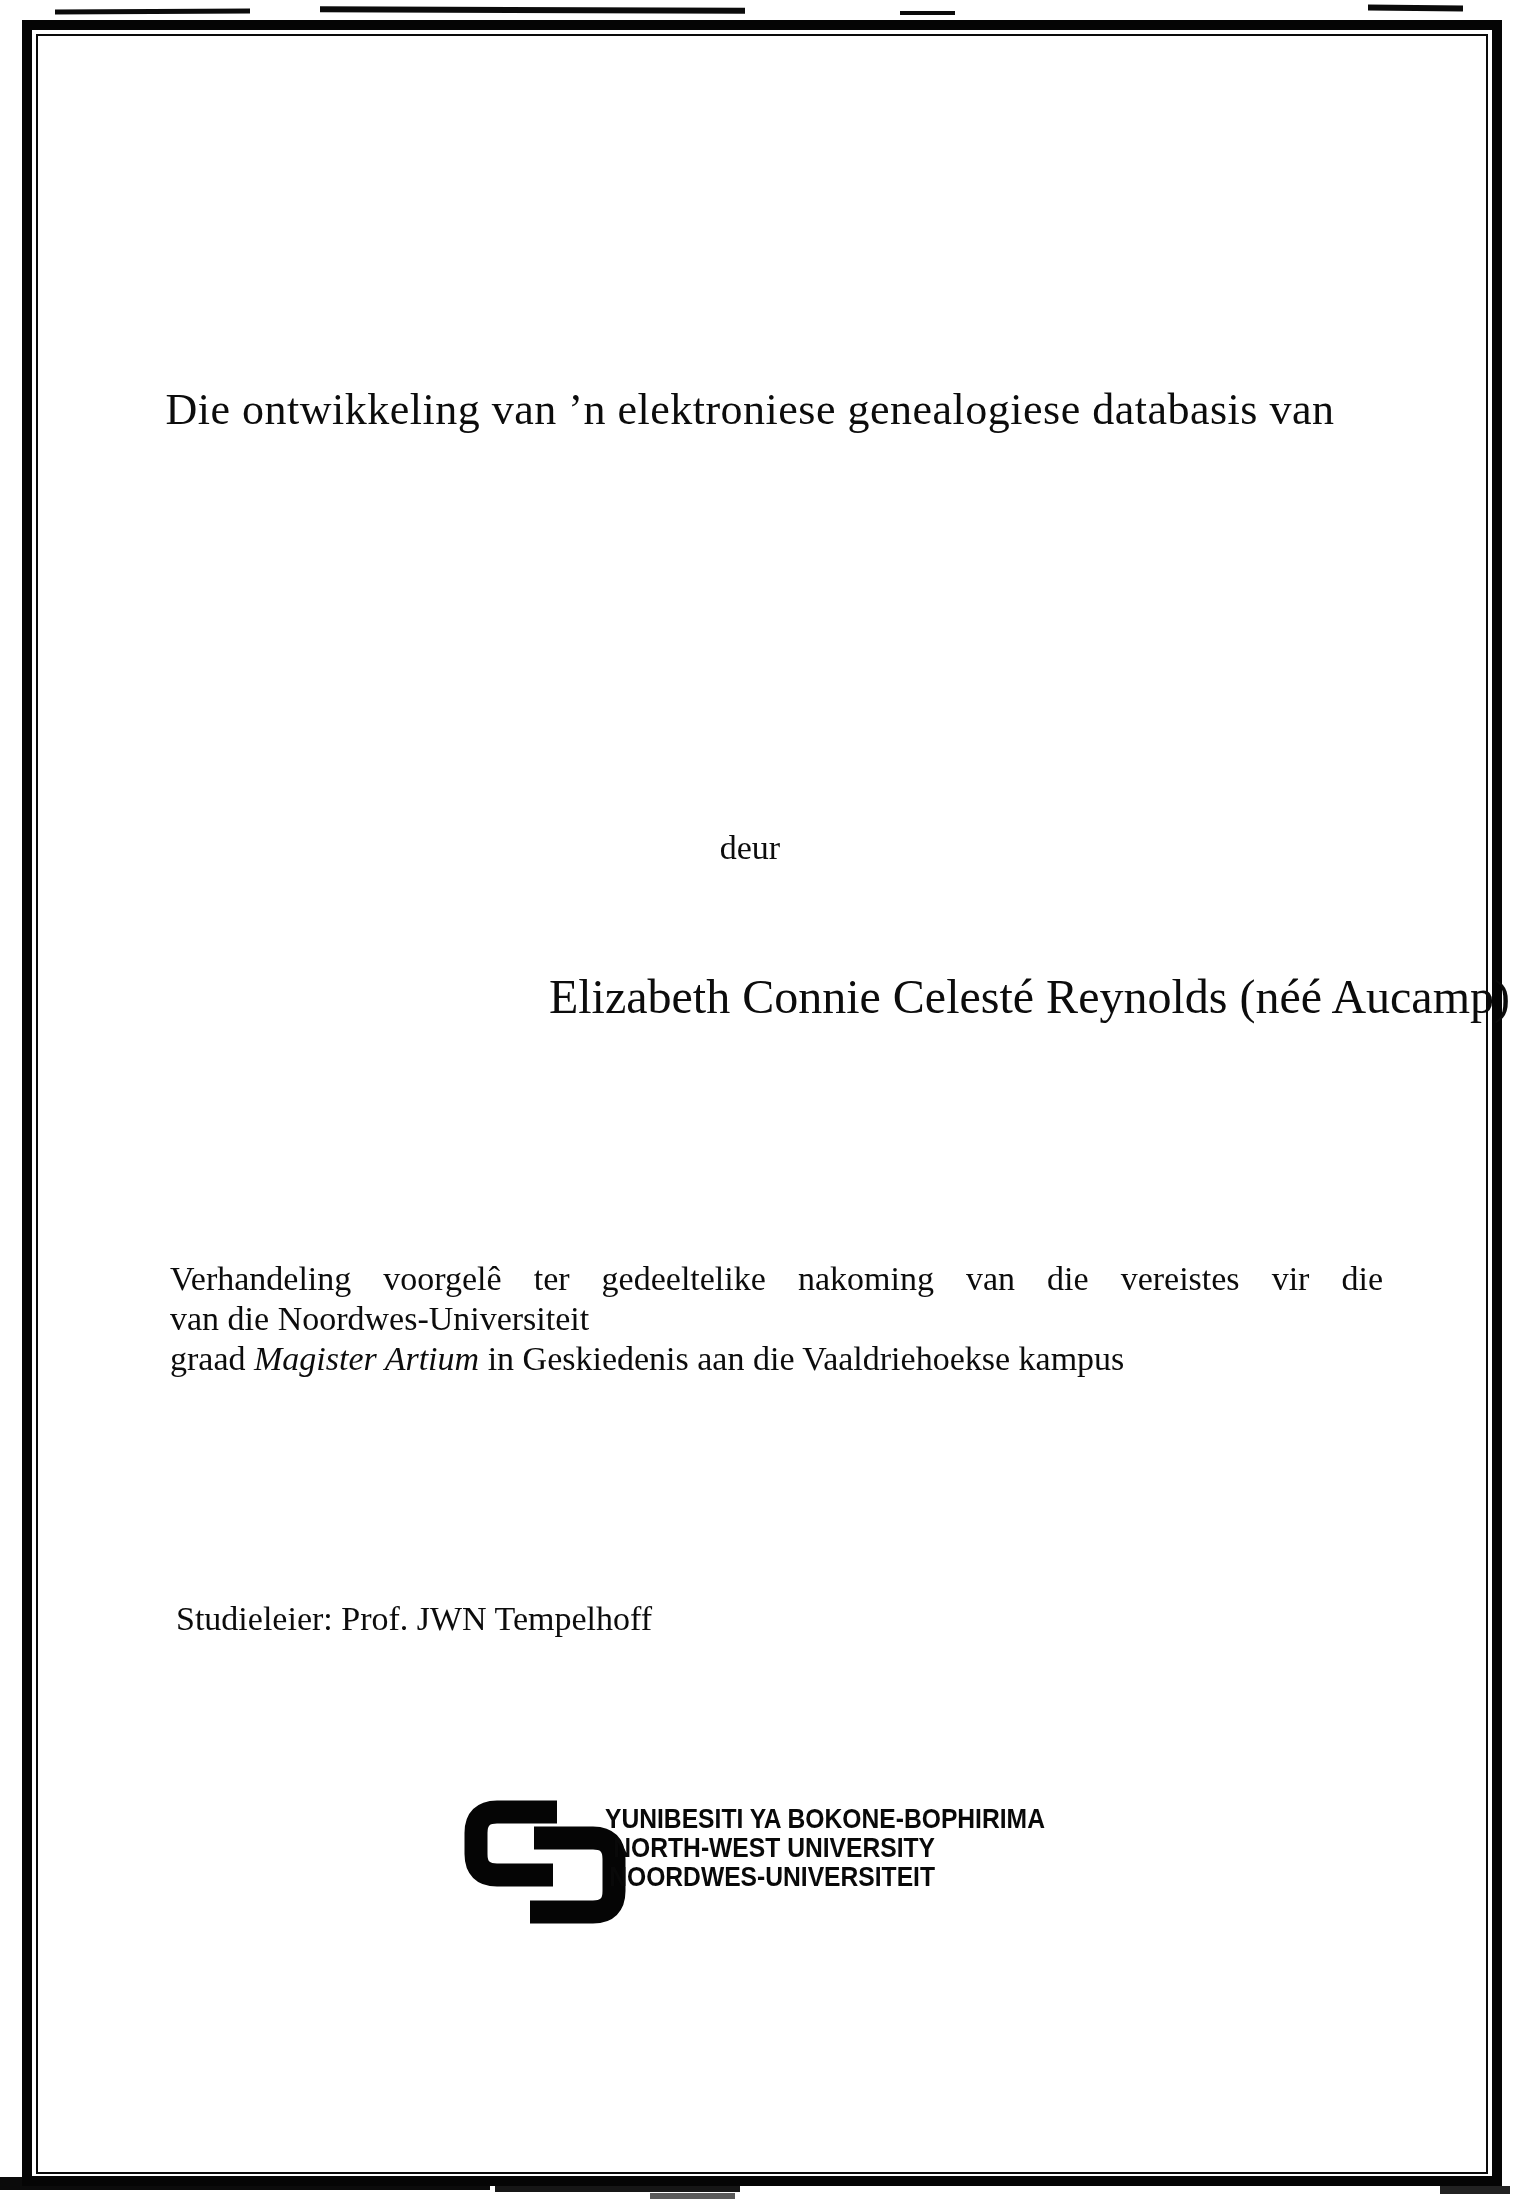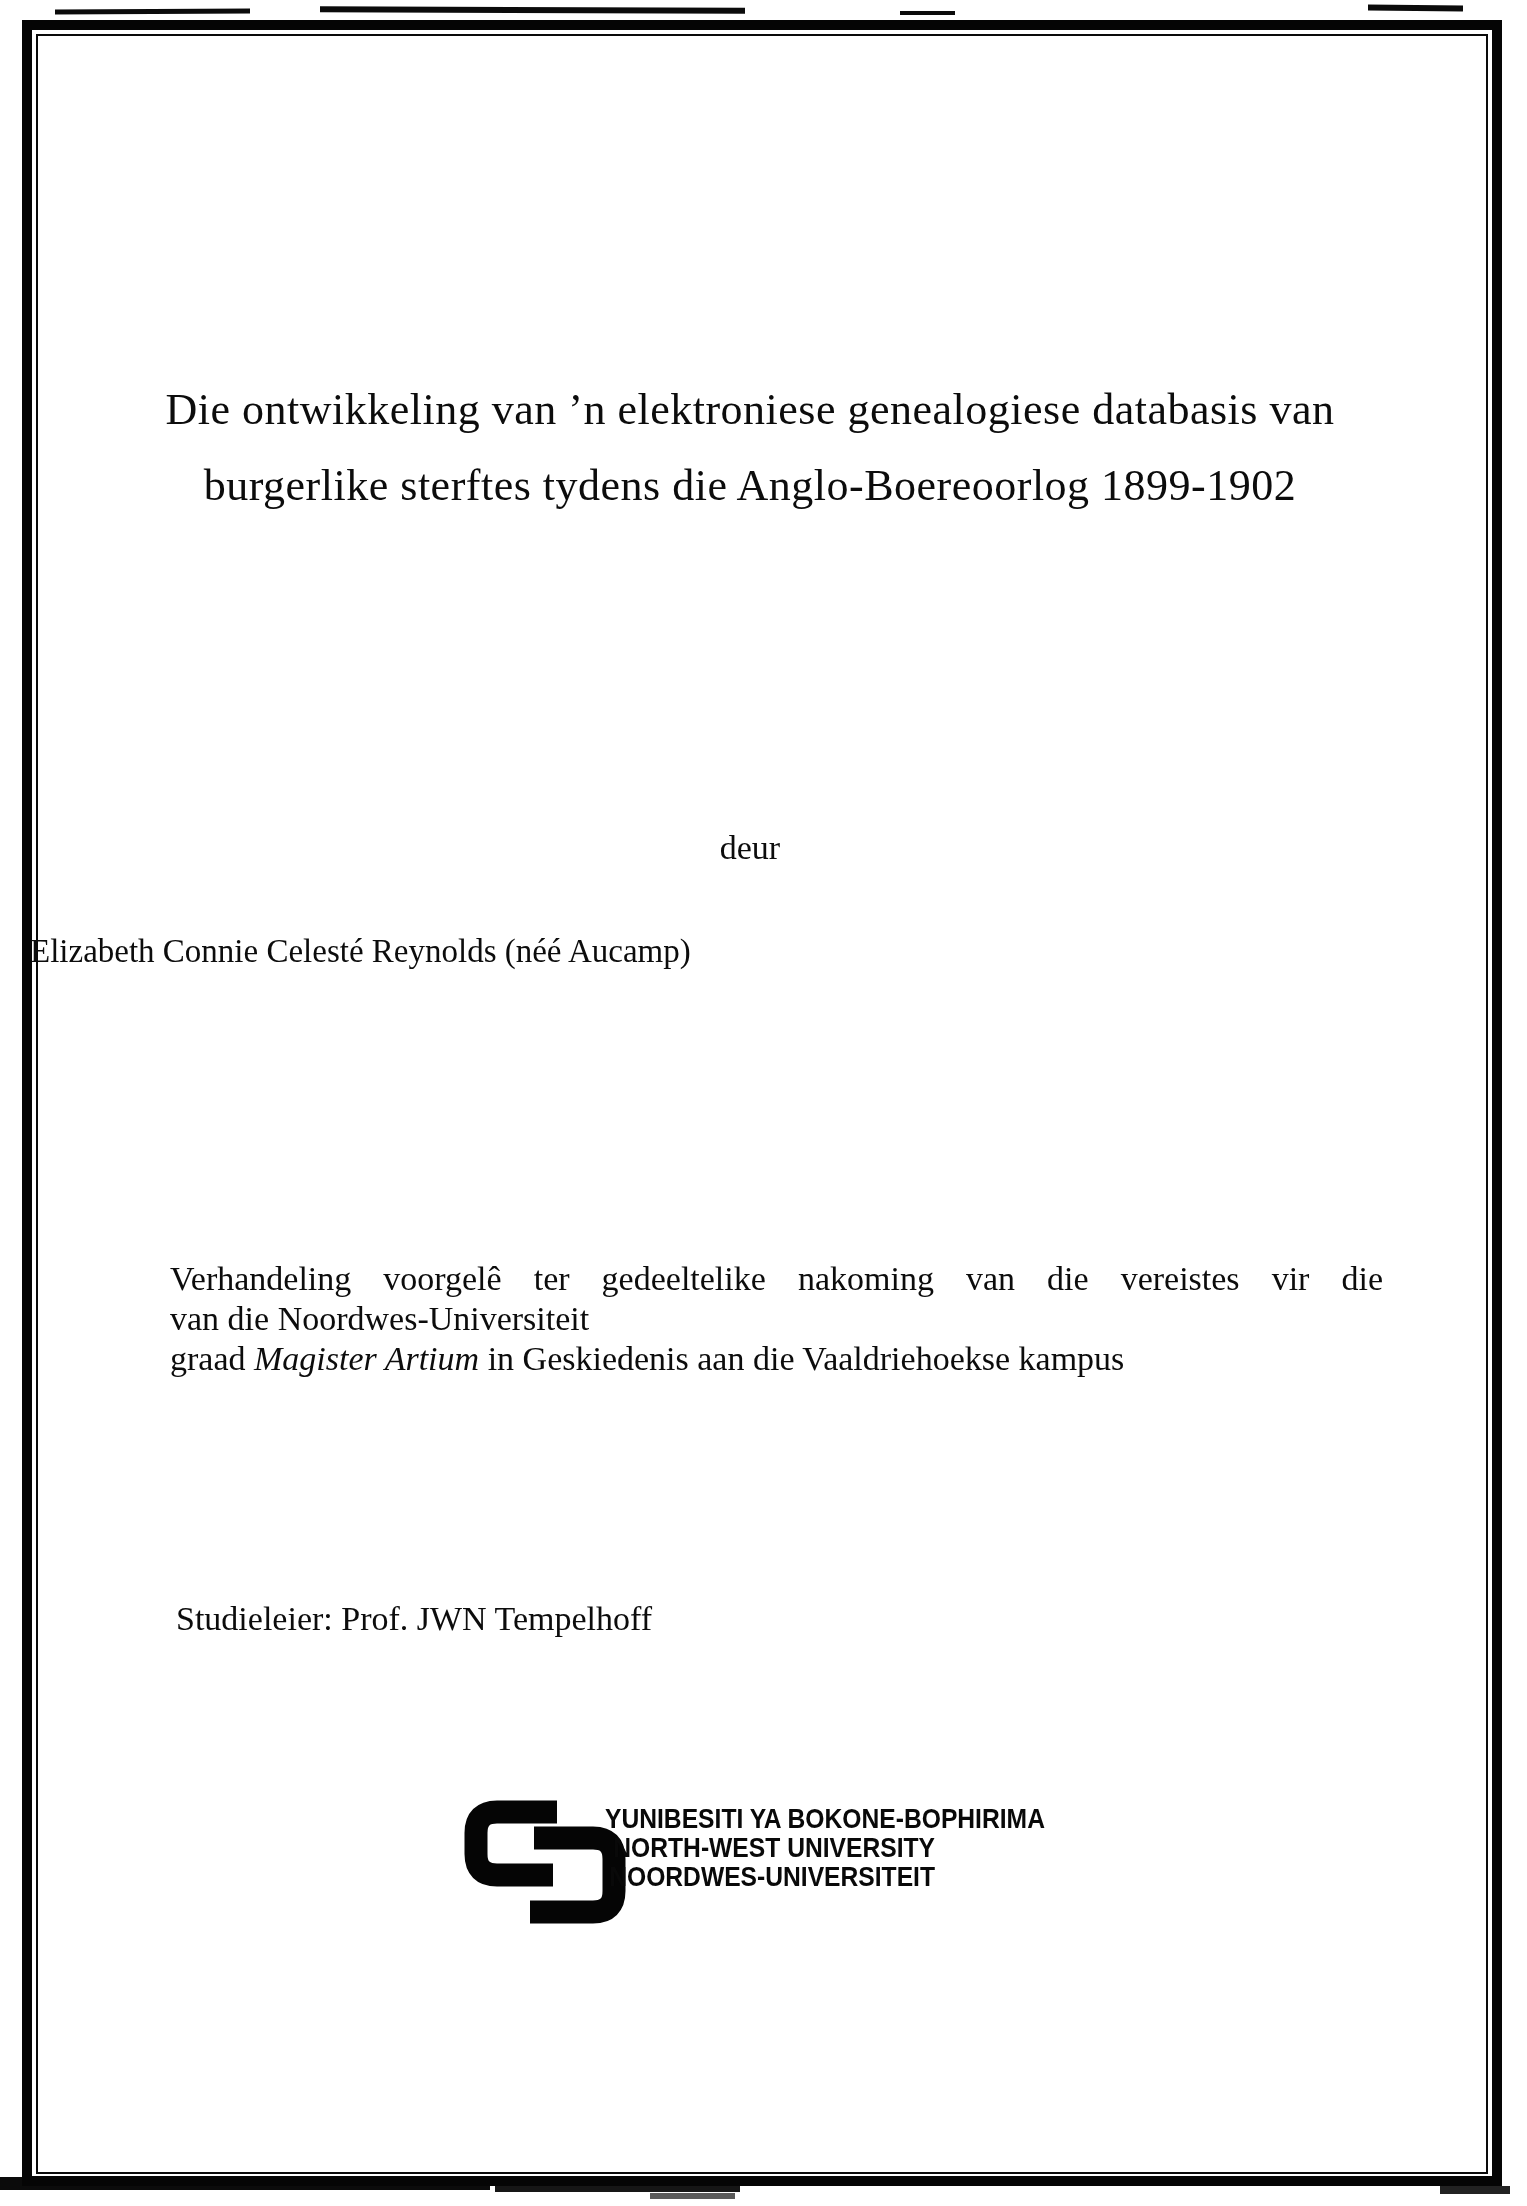--- a/index.html
+++ b/index.html
@@ -27,22 +27,22 @@
     position:absolute;left:30px;top:372px;width:1440px;
     text-align:center;
     font-size:44px;line-height:76px;
     letter-spacing:0.5px;
   }
   .byline{
     position:absolute;left:30px;top:800px;width:1440px;
     text-align:center;font-size:34px;line-height:1.2;margin-top:28px;
   }
   .author{
-    position:absolute;left:30px;top:932px;width:1480px;
-    text-align:left;font-size:33px;line-height:1.2;
+    position:absolute;left:30px;top:968px;width:1480px;
+    text-align:right;font-size:48px;line-height:1.2;
   }
   .statement{
     position:absolute;left:170px;top:1216px;width:1213px;
     font-size:34px;line-height:40px;
   }
   .statement .justified{
     text-align:justify;
     text-align-last:justify;
     margin-top:43px;
   }
@@ -92,21 +92,20 @@
   <div class="artifact a-bot1"></div>
   <div class="artifact a-bot2"></div>
   <div class="artifact a-bot3"></div>
   <div class="artifact a-bot4"></div>
 
   <div class="outer-frame"></div>
   <div class="inner-frame"></div>
 
   <div class="title-block">
     <div>Die ontwikkeling van ’n elektroniese genealogiese databasis van</div>
-    <div>burgerlike sterftes tydens die Anglo-Boereoorlog 1899-1902</div>
   </div>
 
   <div class="byline">deur</div>
 
   <div class="author">Elizabeth Connie Celesté Reynolds (néé Aucamp)</div>
 
   <div class="statement">
     <div class="justified">Verhandeling voorgelê ter gedeeltelike nakoming van die vereistes vir die</div>
     <div>van die Noordwes-Universiteit</div>
     <div><span>graad </span><span class="italic">Magister Artium</span><span> in Geskiedenis aan die Vaaldriehoekse kampus</span></div>

